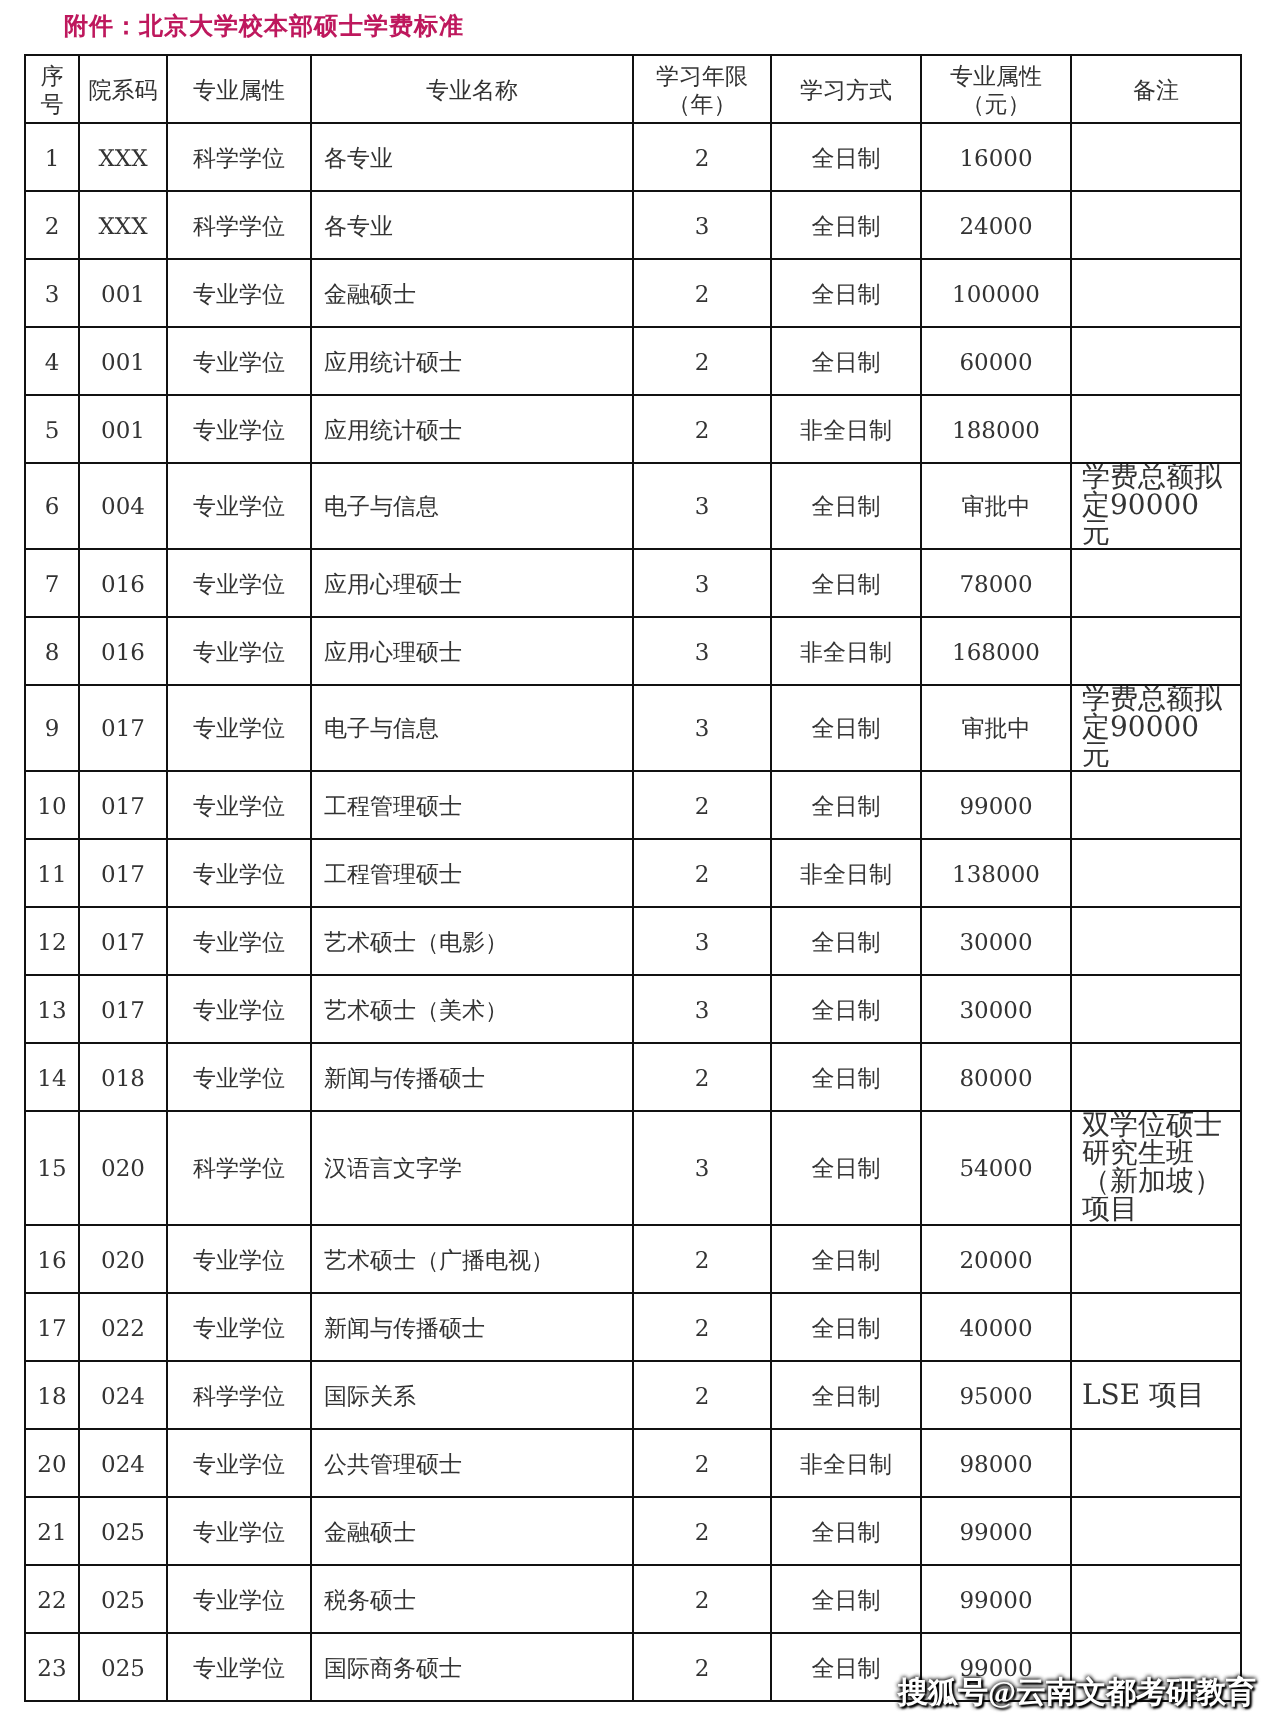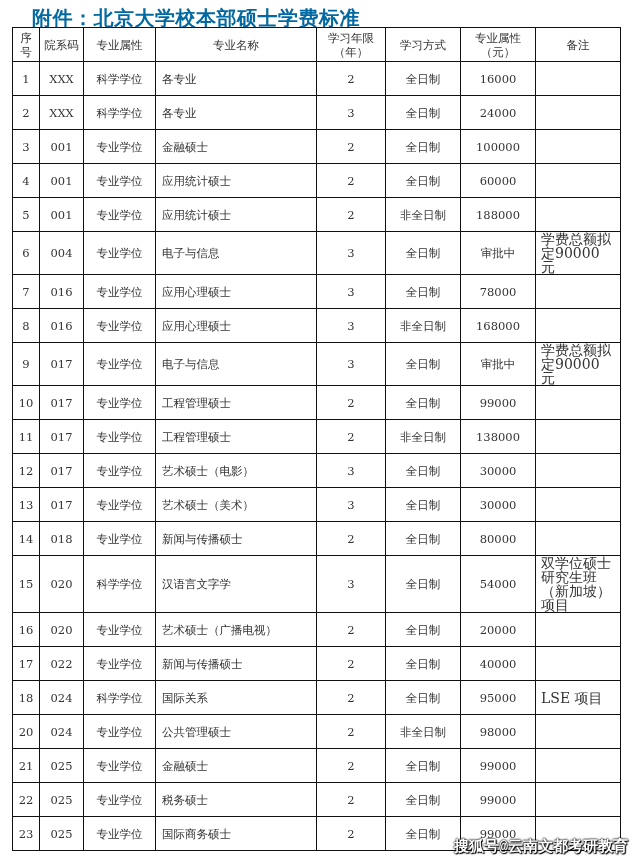--- a/index.html
+++ b/index.html
@@ -1,29 +1,29 @@
 <!DOCTYPE html>
 <html><head>
 <meta charset="utf-8">
 <style>
   html, body { margin:0; padding:0; background:#ffffff; }
   body { width:634px; height:860px; position:relative; overflow:hidden;
          font-family:"DejaVu Serif","Liberation Serif",serif; color:#222; }
-  .title { position:absolute; left:32px; top:5px; font-size:20px; font-weight:bold;
-           font-family:"DejaVu Sans","Liberation Sans",sans-serif; color:#0369a1; letter-spacing:0.5px; }
+  .title { position:absolute; left:32px; top:5px; font-size:12px; font-weight:bold;
+           font-family:"DejaVu Sans","Liberation Sans",sans-serif; color:#be185d; letter-spacing:0.5px; }
   table { position:absolute; left:12px; top:27px; border-collapse:collapse; table-layout:fixed; }
   td, th { border:1px solid #111; font-size:11.5px; font-weight:normal; padding:0 3px; text-align:center;
            line-height:14px; overflow:hidden; color:#333; }
   th { height:33px;margin-top:41px; }
   td { height:33px; }
   td.name { text-align:left; padding-left:6px; }
   td.note { text-align:left; padding-left:5px; font-size:14px; line-height:14px; }
   tr.tall td { height:44px; }
   .wm { position:absolute; right:6px; bottom:4px; font-size:15px; font-weight:bold; color:#fff;
-        font-family:Liberation Mono, monospace;
+        font-family:Liberation Serif, serif;
         text-shadow:0 0 2px #000,0 0 2px #000,1px 1px 1px #000; }
 </style>
 </head>
 <body>
 
 <div class="title">附件：北京大学校本部硕士学费标准</div>
 
 <table>
   <colgroup>
     <col style="width:27px">

